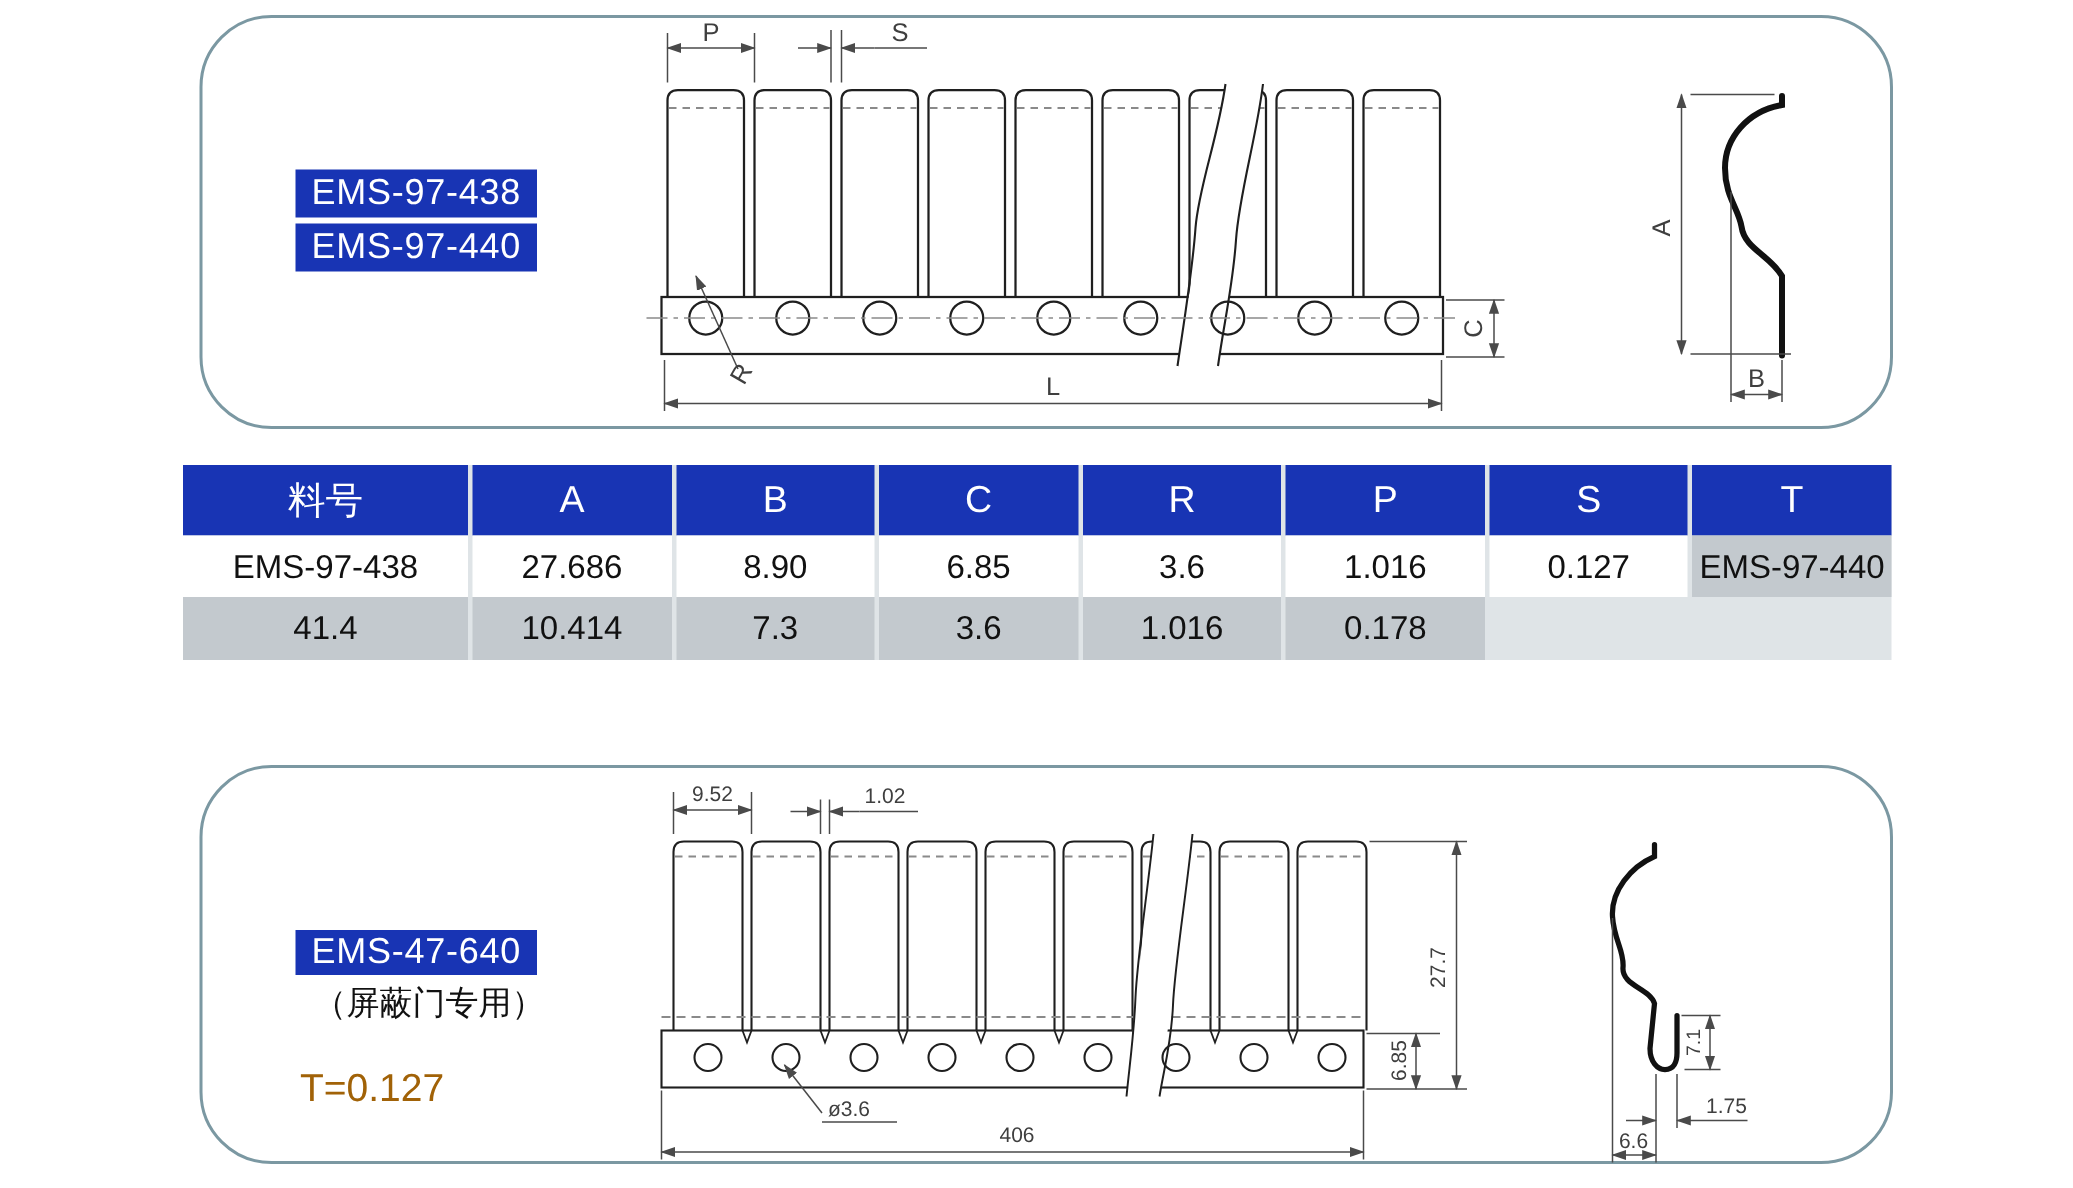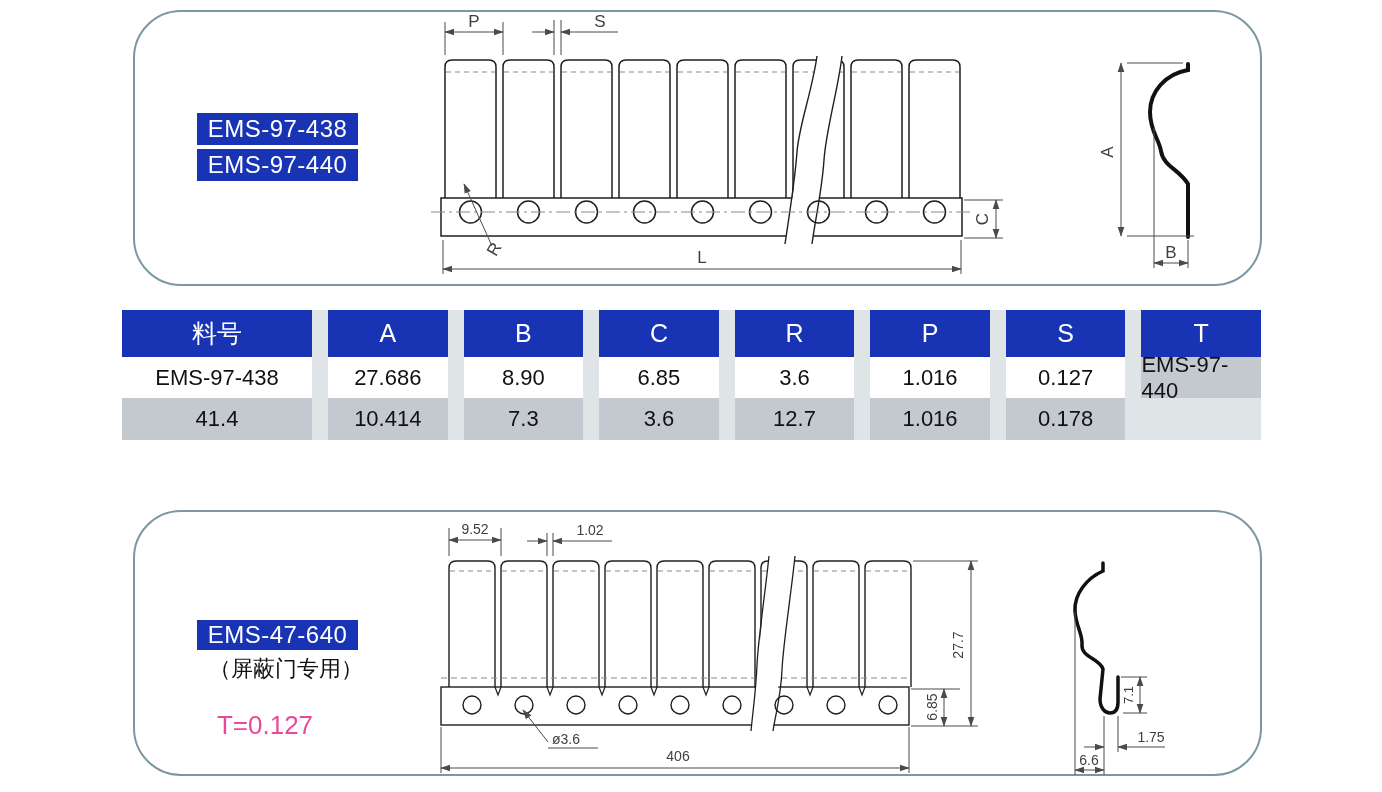--- a/index.html
+++ b/index.html
@@ -8,25 +8,25 @@
   .panel{position:absolute;border:2px solid #7b98a2;border-radius:48px;background:#fff;box-sizing:border-box;}
   #panel-top{left:133px;top:10px;width:1129px;height:276px;}
   #panel-bottom{left:133px;top:510px;width:1129px;height:266px;}
   .bluebox{position:absolute;background:#1834b4;color:#fff;font-size:24px;
            display:flex;align-items:center;justify-content:center;letter-spacing:.5px;}
   #label-438{left:197px;top:113px;width:161px;height:32px;}
   #label-440{left:197px;top:149px;width:161px;height:32px;}
   #label-640{left:197px;top:620px;width:161px;height:30px;}
   .subtitle{position:absolute;left:197px;top:654px;width:166px;text-align:right;
             font-size:22px;color:#111;}
-  .thickness{position:absolute;left:200px;top:710px;width:130px;text-align:center;
-             font-size:26px;color:#ec4899;}
+  .thickness{position:absolute;left:200px;top:710px;width:130px;
+             font-size:26px;color:#a16207;}
   .spec-table{position:absolute;left:122px;top:310px;width:1139px;
               display:grid;grid-template-columns:190px repeat(7,1fr);
-              grid-template-rows:47px 41px 42px;column-gap:16px;background:#dfe4e7;}
+              grid-template-rows:47px 41px 42px;column-gap:3px;background:#dfe4e7;}
   .spec-table .cell{display:flex;align-items:center;justify-content:center;}
   .spec-table .th{background:#1834b4;color:#fff;font-size:25px;}
   .spec-table .r1{background:#ffffff;color:#111;font-size:22px;}
   .spec-table .r2{background:#c3c9ce;color:#111;font-size:22px;}
   svg.drawing{position:absolute;left:0;top:0;pointer-events:none;}
   svg text{font-family:"Liberation Sans","DejaVu Sans",sans-serif;fill:#3f3f3f;}
 </style>
 </head>
 <body>
 
@@ -58,21 +58,20 @@
     <div class="cell r1">6.85</div>
     <div class="cell r1">3.6</div>
     <div class="cell r1">1.016</div>
     <div class="cell r1">0.127</div>
 
     <div class="cell r2">EMS-97-440</div>
     <div class="cell r2">41.4</div>
     <div class="cell r2">10.414</div>
     <div class="cell r2">7.3</div>
     <div class="cell r2">3.6</div>
-    <div class="cell r2">12.7</div>
     <div class="cell r2">1.016</div>
     <div class="cell r2">0.178</div>
   </div>
 
   <svg class="drawing" width="1382" height="792" viewBox="0 0 1382 792">
     <defs>
       <marker id="ar" viewBox="0 0 10 10" refX="9.2" refY="5" markerWidth="10" markerHeight="10" orient="auto-start-reverse">
         <path d="M0,1.6 L10,5 L0,8.4 z" fill="#4a4a4a"></path>
       </marker>
     </defs>

